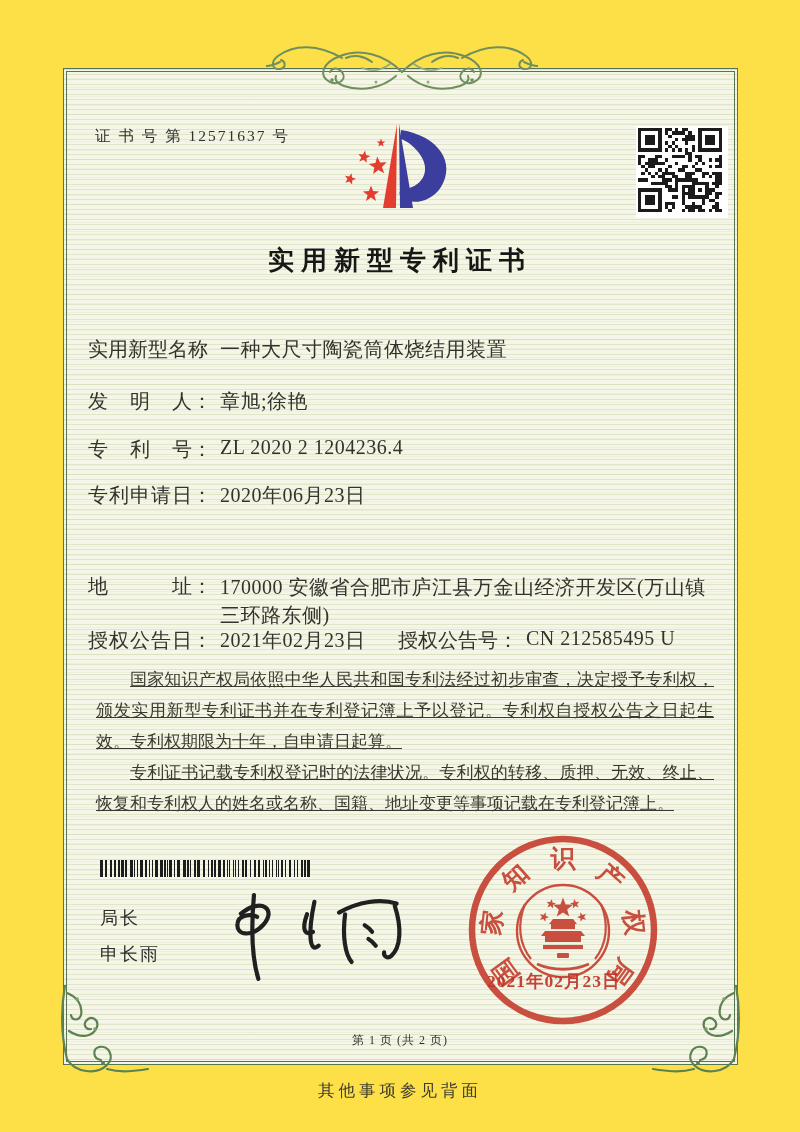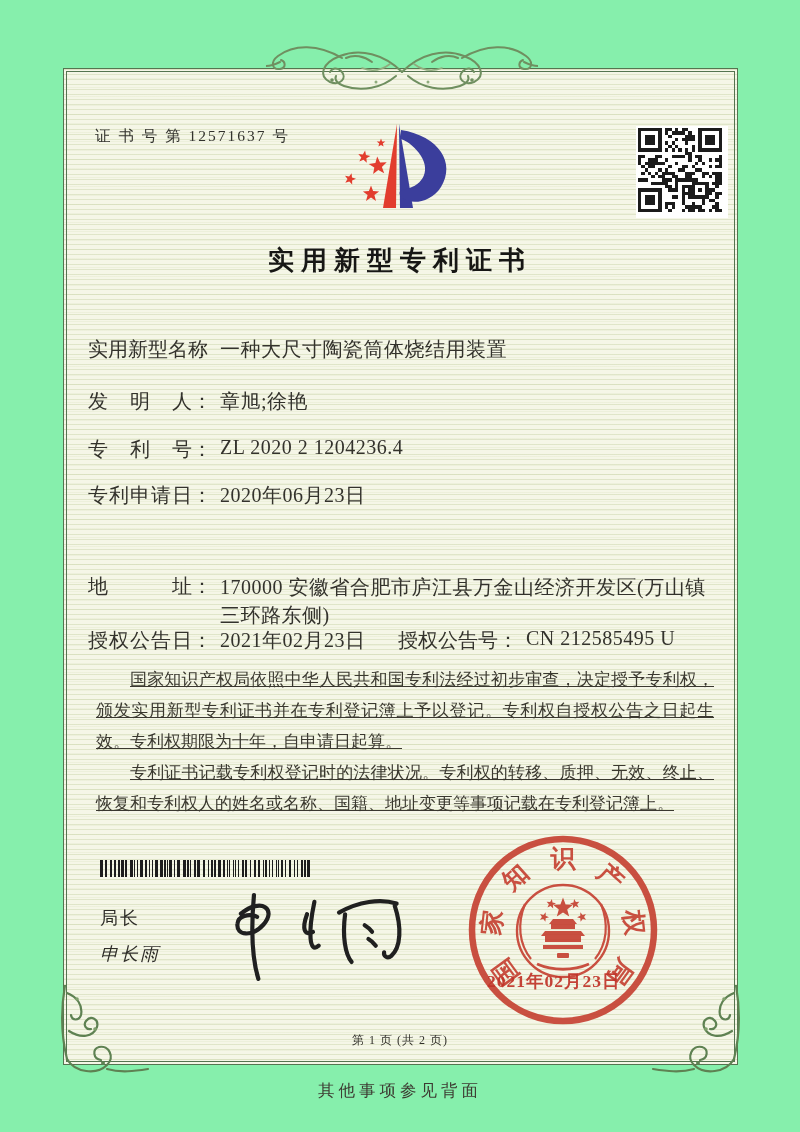--- a/index.html
+++ b/index.html
@@ -1,18 +1,18 @@
 <!DOCTYPE html>
 <html><head>
 <meta charset="utf-8">
 <style>
   html,body{margin:0;padding:0;background:#ffffff;}
   .page{
     position:relative;width:800px;height:1132px;overflow:hidden;
-    background:#86efac;
+    background:#fde047;
     font-family:"Liberation Serif","DejaVu Serif",serif;
     color:#2b2b28;
   }
   
   .frame{
     position:absolute;left:63px;top:68px;width:675px;height:997px;
     border:1px solid #557450;
     background-color:#f5f6e7;
     background-image:
       repeating-linear-gradient(to bottom, rgba(168,186,122,.28) 0 1px, rgba(168,186,122,0) 1px 5px),
@@ -36,21 +36,21 @@
   .frow.wrap{white-space:normal;}
   .frow.wrap .value{width:502px;line-height:28px;white-space:normal;}
   .pair2{position:absolute;left:310px;top:0;white-space:nowrap;}
   .paras{
     position:absolute;left:96px;top:664px;width:618px;
     font-size:17px;line-height:31px;text-align:justify;color:#3a382f;
   }
   .paras p{margin:0;text-indent:2em;text-decoration:underline;}
   .barcode{position:absolute;left:100px;top:860px;width:212px;height:17px;}
   .signer-title{position:absolute;left:100px;top:906px;font-size:18px;color:#2e2d28;letter-spacing:2px;}
-  .signer-name{position:absolute;left:100px;top:942px;font-size:18px;color:#2e2d28;letter-spacing:2px;font-style:italic;}
+  .signer-name{position:absolute;left:100px;top:942px;font-size:18px;color:#2e2d28;letter-spacing:2px;}
   .signature{position:absolute;left:212px;top:880px;width:200px;height:105px;transform:rotate(-3deg);}
   .seal{position:absolute;left:465px;top:832px;width:196px;height:196px;}
   .seal-date{
     position:absolute;left:487px;top:969px;font-size:17.5px;font-weight:bold;
     color:#c1352a;letter-spacing:1px;z-index:5;opacity:.93;
   }
   .page-num{position:absolute;left:0;right:0;top:1032px;text-align:center;font-size:12px;letter-spacing:1px;color:#33322c;}
   .back-note{position:absolute;left:0;right:0;top:1080px;text-align:center;font-size:16.5px;letter-spacing:4px;color:#3c3a31;}
 </style>
 </head>

